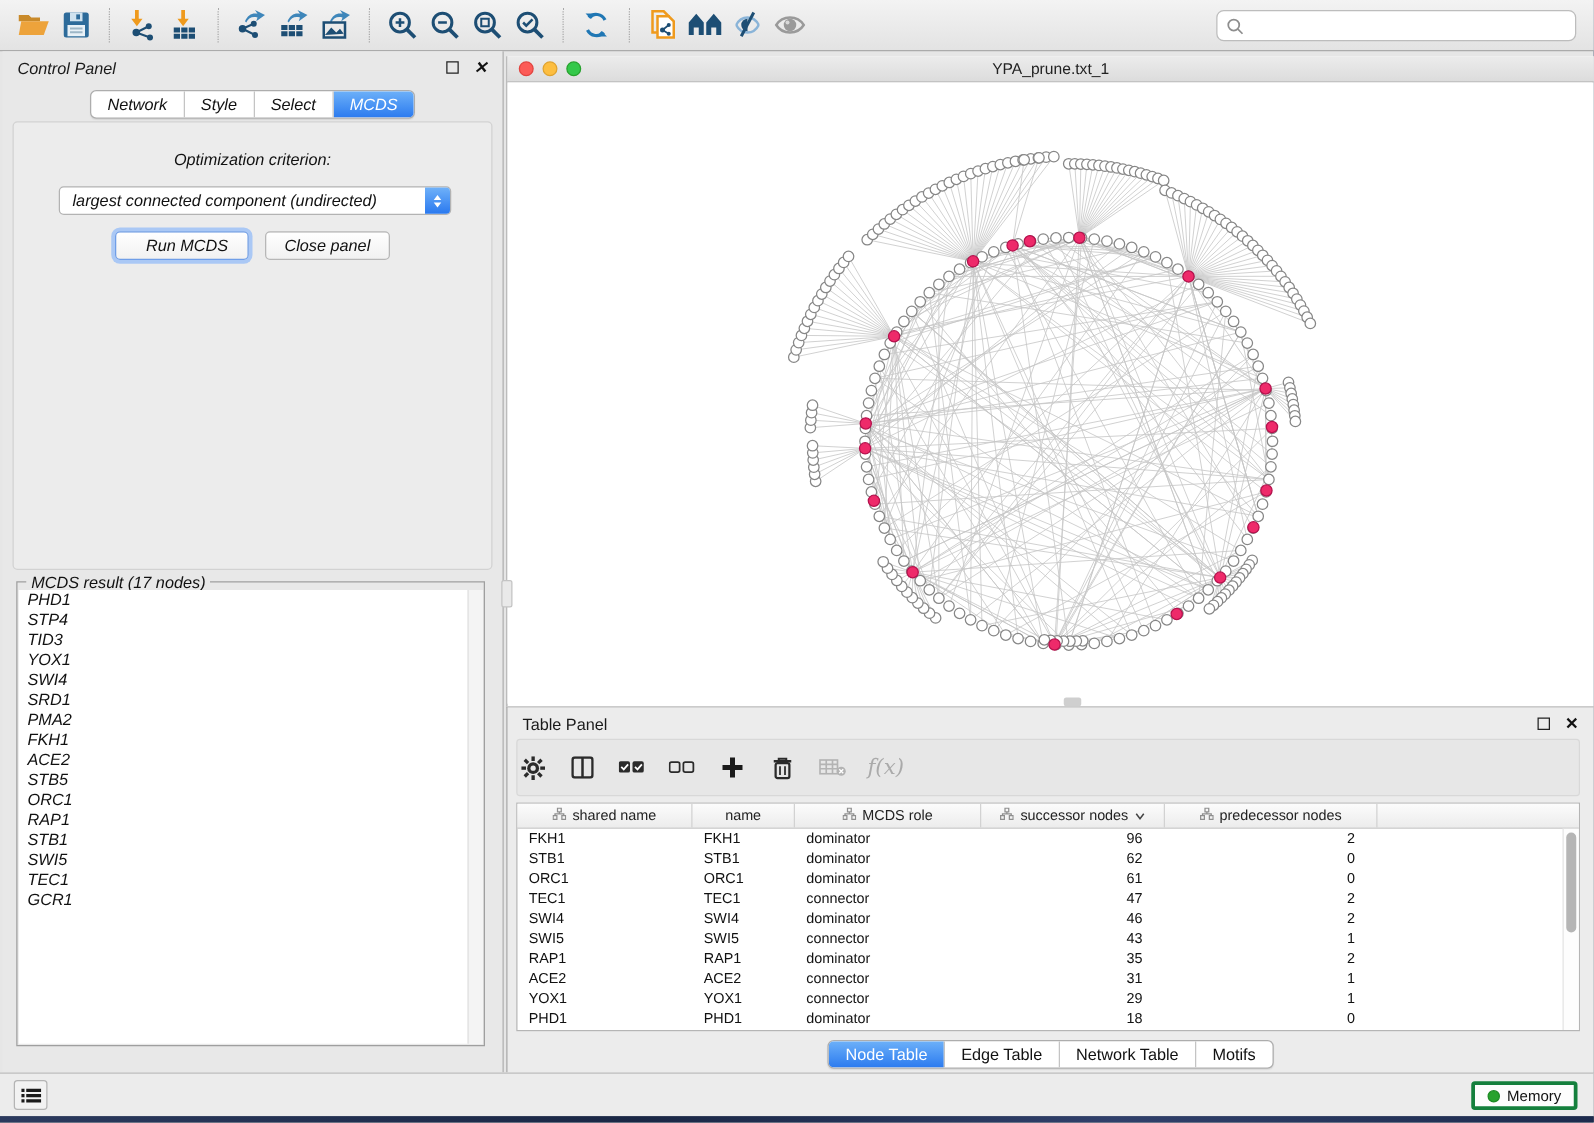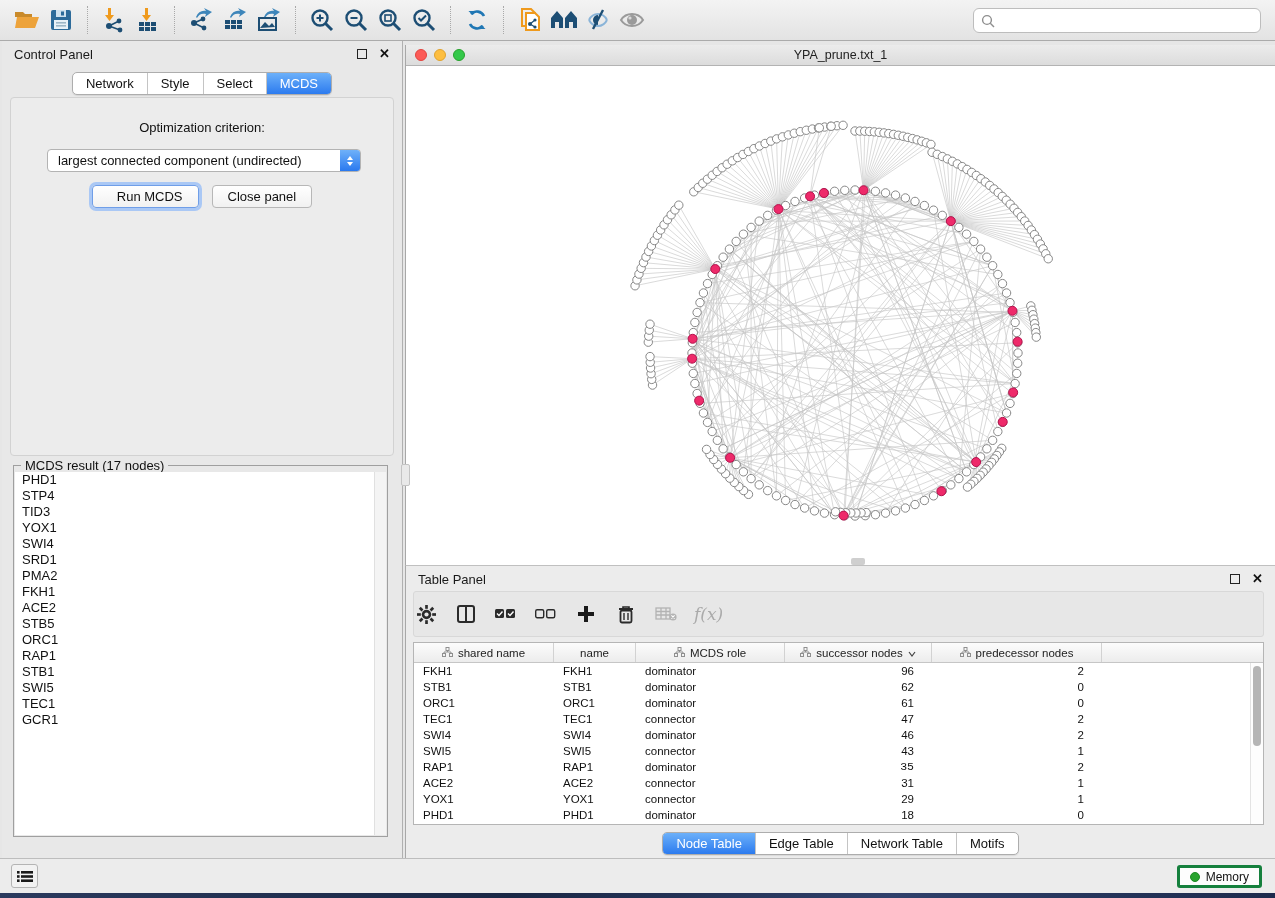--- a/index.html
+++ b/index.html
@@ -12,21 +12,21 @@
     background:linear-gradient(#f3f3f3,#e3e3e3); border-bottom:1px solid #ababab;
     display:flex; align-items:center; padding:0 10px; }
   .tbtn { width:34px; height:34px; display:flex; align-items:center; justify-content:center; border-radius:4px; }
   .tsep { width:1px; height:28px; border-left:1px dotted #a9a9a9; margin:0 9px; }
   .searchbox { position:absolute; right:14px; top:8px; width:288px; height:25px; background:#fff;
     border:1px solid #bdbdbd; border-radius:6px; display:flex; align-items:center; padding:0 7px; }
   .searchbox input { border:none; outline:none; flex:1; font-size:12px; background:transparent; margin-left:5px; }
 
   
   .control-panel { position:absolute; left:2px; top:41px; width:401px; height:817px; background:#e8e8e8;
-    border-right:1px solid #b0b0b0; }
+    border-right:1px solid #b0b0b0;font-style:italic; }
   .panel-head { height:26px; display:flex; align-items:center; padding:0 12px; }
   .panel-title { font-size:13px; color:#1a1a1a; }
   .panel-head .spacer { flex:1; }
   .float-ico { width:10px; height:10px; border:1.6px solid #222; display:inline-block; margin-right:12px; }
   .close-ico { font-size:13px; font-weight:bold; color:#111; line-height:10px; }
 
   .seg { display:inline-flex; border:1px solid #adadad; border-radius:5px; background:#fff; overflow:hidden;
     box-shadow:0 1px 1px rgba(0,0,0,0.08); }
   .seg .tab { padding:3px 13px; font-size:13px; color:#111; border-left:1px solid #c4c4c4; cursor:default; white-space:nowrap; }
   .seg .tab:first-child { border-left:none; }
@@ -1118,21 +1118,21 @@
             <div class="td left" style="width: 140px;">SWI5</div>
             <div class="td left" style="width: 82px;">SWI5</div>
             <div class="td left" style="width: 149px;">connector</div>
             <div class="td right" style="width: 147px;">43</div>
             <div class="td right" style="width: 170px;">1</div>
           </div>
           <div class="tr">
             <div class="td left" style="width: 140px;">RAP1</div>
             <div class="td left" style="width: 82px;">RAP1</div>
             <div class="td left" style="width: 149px;">dominator</div>
-            <div class="td right" style="width: 147px; font-family: Liberation Mono, monospace;">35</div>
+            <div class="td right" style="width: 147px;">35</div>
             <div class="td right" style="width: 170px;">2</div>
           </div>
           <div class="tr">
             <div class="td left" style="width: 140px;">ACE2</div>
             <div class="td left" style="width: 82px;">ACE2</div>
             <div class="td left" style="width: 149px;">connector</div>
             <div class="td right" style="width: 147px;">31</div>
             <div class="td right" style="width: 170px;">1</div>
           </div>
           <div class="tr">

